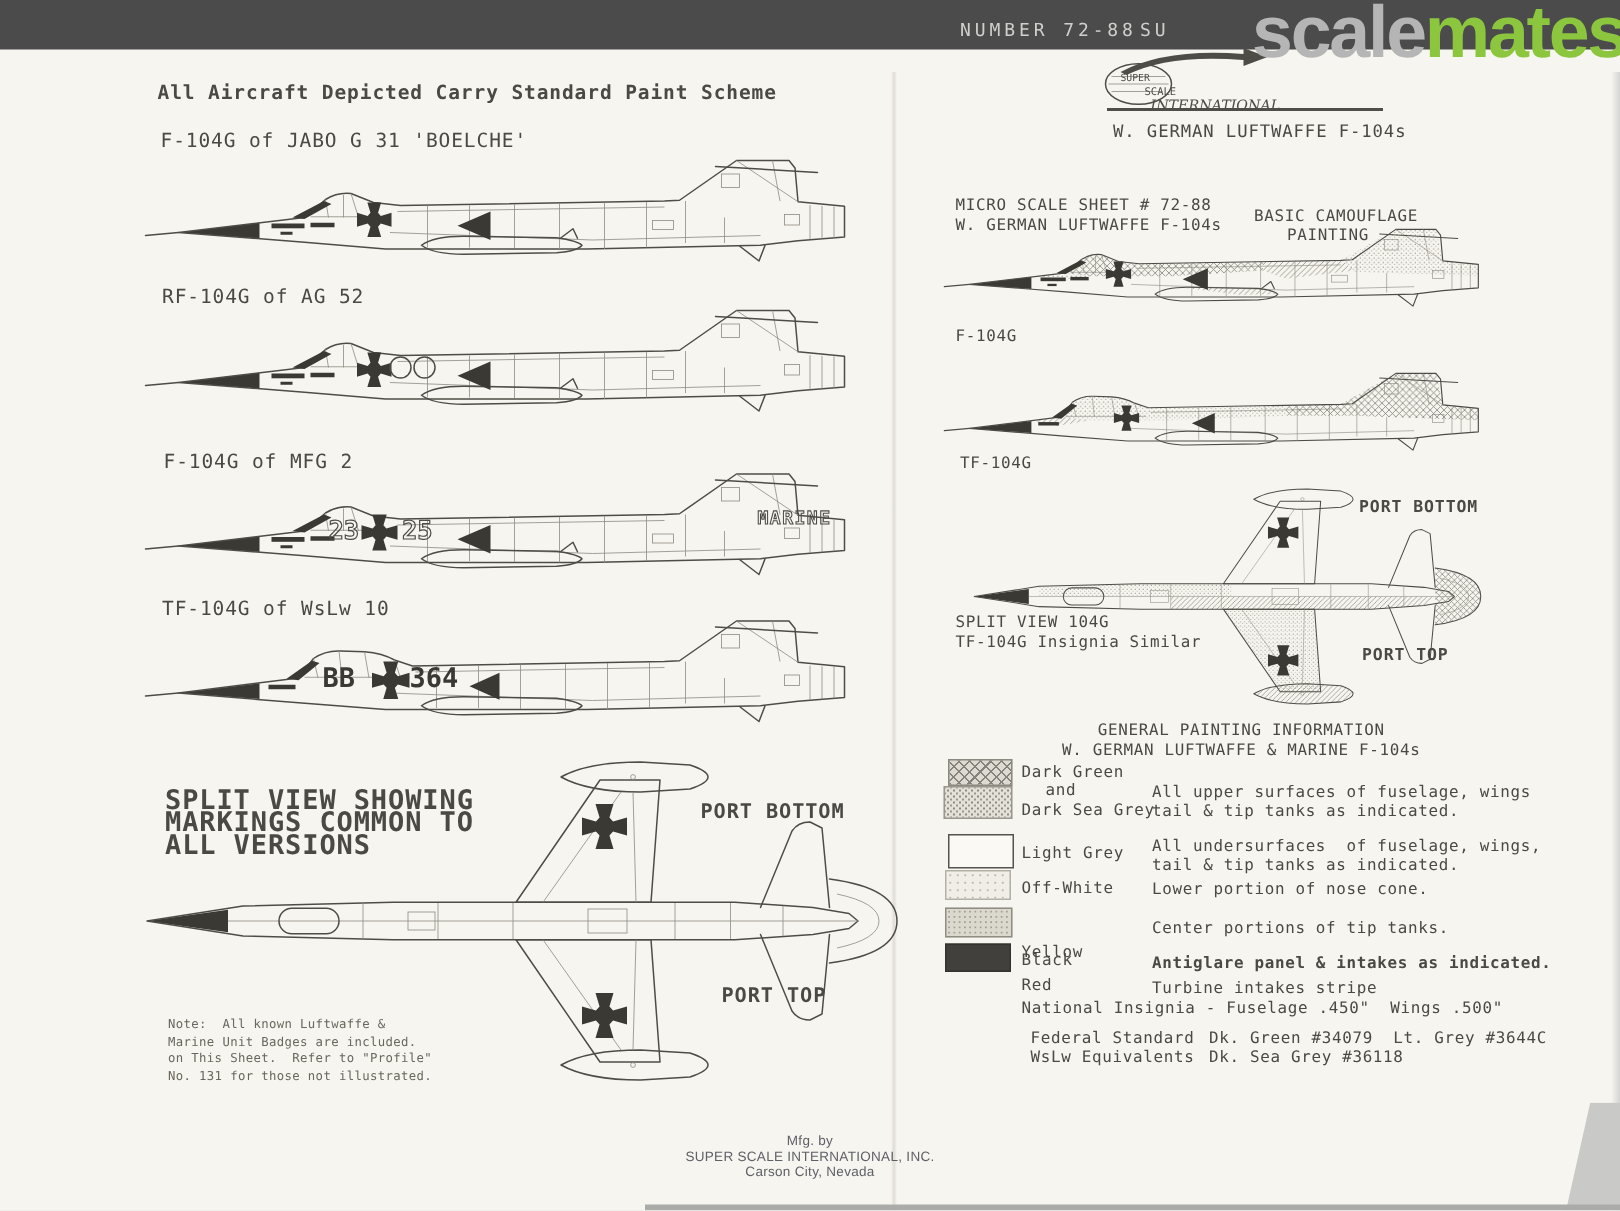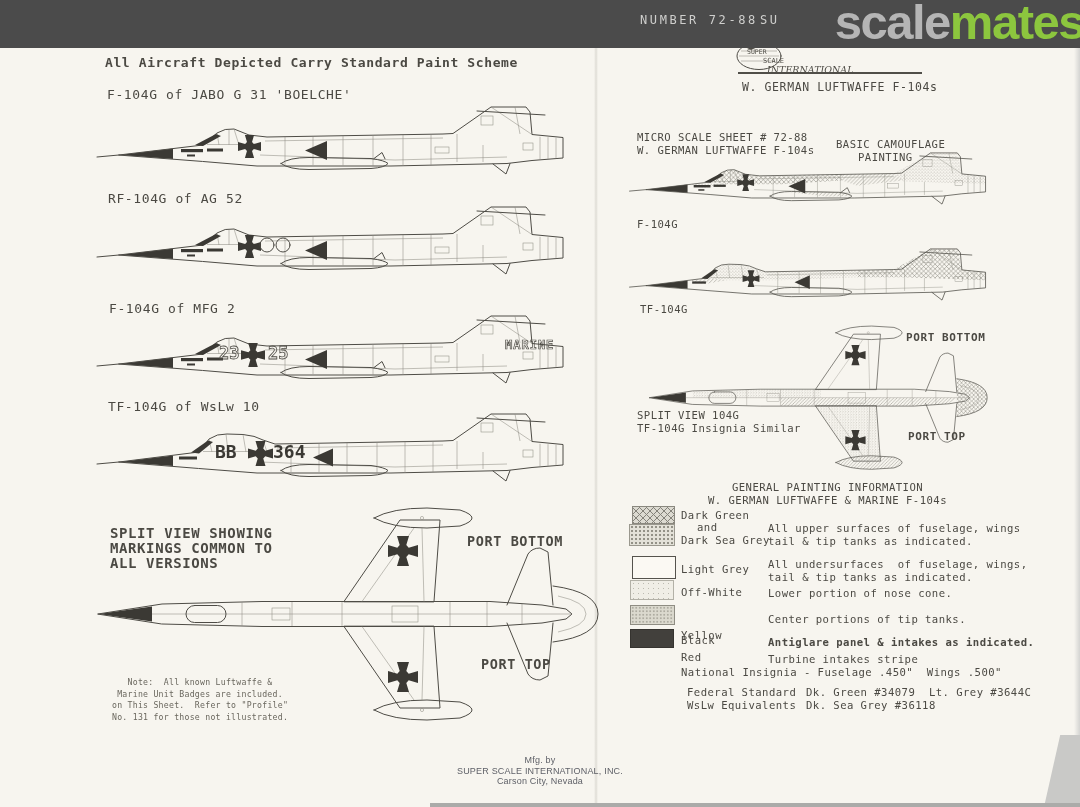--- a/index.html
+++ b/index.html
@@ -4,21 +4,21 @@
 <style>
   html,body{margin:0;padding:0;background:#e8e8e8;}
   #stage{position:relative;width:1080px;height:807px;background:#f7f5ef;overflow:hidden;
          font-family:"DejaVu Sans Mono",monospace;color:#4b4943;}
   .abs{position:absolute;}
   .tw{white-space:pre;letter-spacing:.6px;}
   .small{font-size:10.6px;letter-spacing:.45px;}
   .label13{font-size:13px;}
   .bold{font-weight:bold;}
   
-  #topbar{left:0;top:0;width:1080px;height:48px;background:#4b4b4b;z-index:5;}
+  #topbar{left:0;top:0;width:1080px;height:33px;background:#4b4b4b;z-index:5;}
   #numlabel{left:640px;top:13px;font-size:12px;letter-spacing:2.6px;color:#cfcfcd;}
   #partial{left:760px;top:13px;font-size:12px;letter-spacing:2.6px;color:#cfcfcd;}
   #brand{right:-4px;top:-4px;font-family:"Liberation Sans",sans-serif;font-weight:bold;
          font-size:49px;letter-spacing:-1.5px;z-index:6;line-height:52px;}
   #brand .g1{color:#b5b5b5;} #brand .g2{color:#8cc63e;}
   
   .fold{left:594px;top:48px;width:4px;height:759px;
         background:linear-gradient(90deg,rgba(0,0,0,0),rgba(60,55,40,.13),rgba(0,0,0,0));}
   .redge{right:0;top:48px;height:759px;width:6px;background:linear-gradient(90deg,rgba(0,0,0,0),#d4d4d2);}
   .corner{right:0;bottom:0;width:36px;height:72px;background:#c9c9c7;clip-path:polygon(45% 0,100% 0,100% 100%,0 100%);}
@@ -32,21 +32,21 @@
   .sw{position:absolute;}
   .sw-xhatch{background:repeating-linear-gradient(45deg,#84827a 0 1px,transparent 1px 5px),
              repeating-linear-gradient(-45deg,#84827a 0 1px,transparent 1px 5px),#dcdad1;border:1px solid #8a887f;}
   .sw-stipple{background:radial-gradient(#8d8b81 .7px,transparent .8px) 0 0/4px 4px,
               radial-gradient(#9a988e .6px,transparent .7px) 2px 2px/4px 4px,#e3e1d8;border:1px solid #9a988e;}
   .sw-white{background:#fbf9f3;border:1px solid #55534d;}
   .sw-offwhite{background:radial-gradient(#bcbab0 .5px,transparent .6px) 0 0/5px 5px,#f0eee6;border:1px solid #b3b1a7;}
   .sw-yellow{background:radial-gradient(#a3a196 .6px,transparent .7px) 0 0/3.5px 3.5px,#dbd9ce;border:1px solid #8f8d83;}
   .sw-black{background:#42403c;border:1px solid #35332f;}
   .mfg{font-family:"Liberation Sans",sans-serif;font-size:9px;line-height:10.5px;color:#5f6168;text-align:center;letter-spacing:.2px;}
-  .note{font-size:8.2px;line-height:11.5px;letter-spacing:.25px;color:#6a675e;text-align:center;}
+  .note{font-size:8.2px;line-height:11.5px;letter-spacing:.25px;color:#6a675e;}
   .ctr{text-align:center;}
 </style>
 </head>
 <body>
 
 <div id="stage">
 
   <svg width="0" height="0" style="position:absolute" aria-hidden="true">
     <defs>
       <path id="crossP" d="M6 0 L14 0 L12.2 6 L13.8 7.8 L20 6 L20 14 L13.8 12.2 L12.2 14 L14 20 L6 20 L7.8 14 L6.2 12.2 L0 14 L0 6 L6.2 7.8 L7.8 6 Z"></path>
@@ -167,21 +167,21 @@
   <svg class="abs" style="left:95px;top:410px;" width="500" height="92" viewBox="0 0 500 92">
     <use href="#sideT"></use>
     <use href="#crossP" transform="translate(153,31) scale(1.25)" fill="#3b3934"></use>
     <text x="120" y="48" class="codetxt" font-size="18" fill="#3b3934">BB</text>
     <text x="178" y="48" class="codetxt" font-size="18" fill="#3b3934">364</text>
   </svg>
 
   <svg class="abs" style="left:92px;top:502px;" width="520" height="225" viewBox="0 0 520 225">
     <use href="#planV"></use>
   </svg>
-  <div class="abs tw bold" style="left:110px;top:526px;font-size:14px;line-height:15px;"><span>SPLIT VIEW SHOWING</span><br><span>MARKINGS COMMON TO</span><br><span>ALL VERSIONS</span></div>
+  <div class="abs tw bold" style="left:110px;top:526px;font-size:18px;line-height:15px;"><span>SPLIT VIEW SHOWING</span><br><span>MARKINGS COMMON TO</span><br><span>ALL VERSIONS</span></div>
   <div class="abs tw bold" style="left:467px;top:533px;font-size:13.5px;">PORT BOTTOM</div>
   <div class="abs tw bold" style="left:481px;top:656px;font-size:13.5px;">PORT TOP</div>
 
   <div class="abs tw note" style="left:112px;top:677px;"><span>Note:  All known Luftwaffe &amp;</span><br><span>Marine Unit Badges are included.</span><br><span>on This Sheet.  Refer to "Profile"</span><br><span>No. 131 for those not illustrated.</span></div>
 
   <div class="abs mfg" style="left:400px;top:755px;width:280px;"><span>Mfg. by</span><br><span>SUPER SCALE INTERNATIONAL, INC.</span><br><span>Carson City, Nevada</span></div>
 
   <svg class="abs" style="left:733px;top:28px;" width="140" height="48" viewBox="0 0 140 48">
     <ellipse cx="26" cy="28" rx="22" ry="13.5" class="stroke"></ellipse>
     <path class="thin" d="M8,23 H44 M6,28 H46 M8,33 H42"></path>

